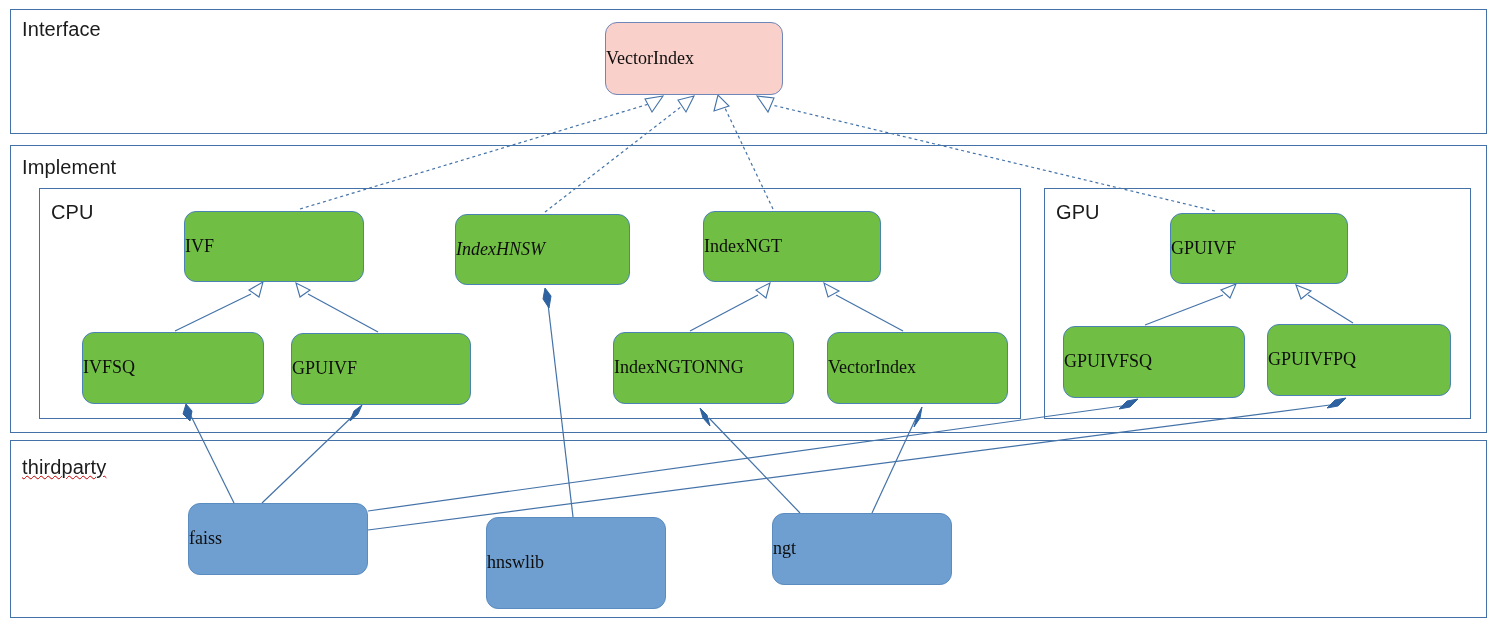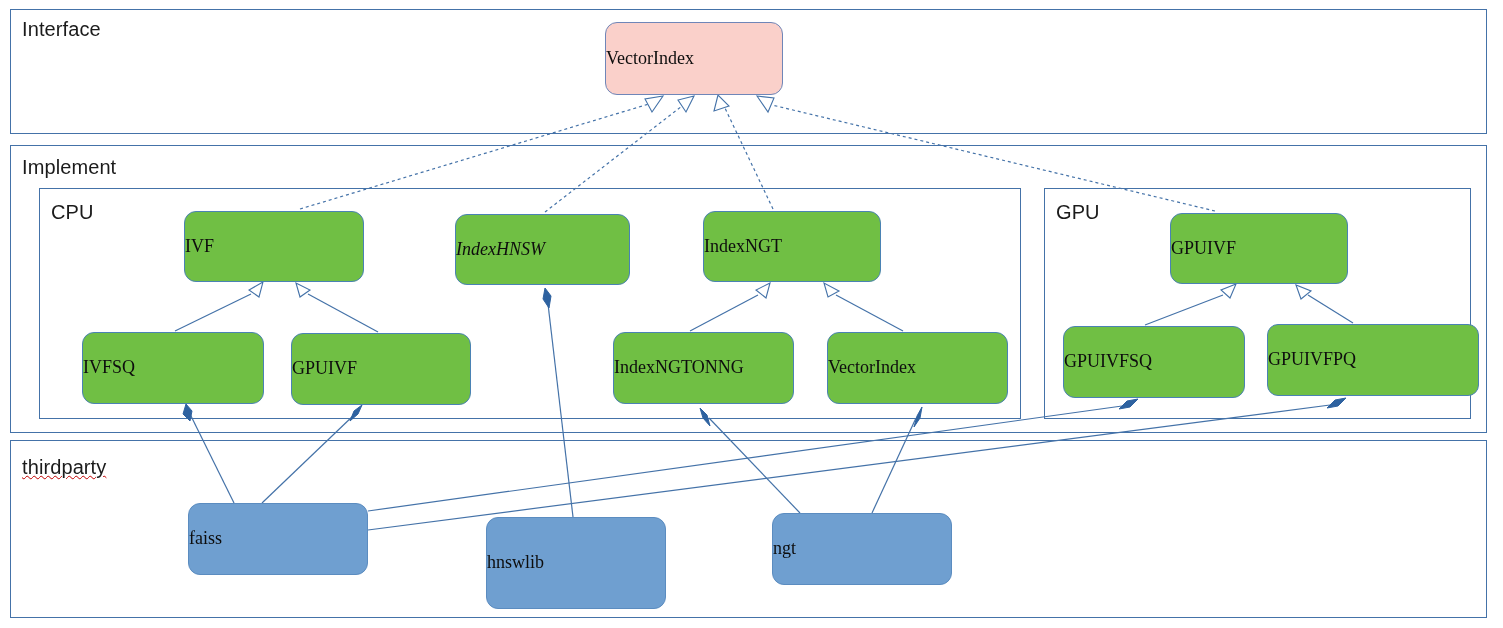--- a/index.html
+++ b/index.html
@@ -229,21 +229,21 @@
   </div>
 
   <div class="node impl" style="left:827px;top:332px;width:181px;height:72px;">
     <span>VectorIndex</span>
   </div>
 
   <div class="node impl" style="left:1063px;top:326px;width:182px;height:72px;">
     <span>GPUIVFSQ</span>
   </div>
 
-  <div class="node impl" style="left:1267px;top:324px;width:212px;height:72px;border-radius:11px;">
+  <div class="node impl" style="left:1267px;top:324px;width:184px;height:72px;">
     <span>GPUIVFPQ</span>
   </div>
 
   <div class="node thirdp" style="left:188px;top:503px;width:180px;height:72px;">
     <span>faiss</span>
   </div>
 
   <div class="node thirdp" style="left:486px;top:517px;width:180px;height:92px;">
     <span>hnswlib</span>
   </div>

